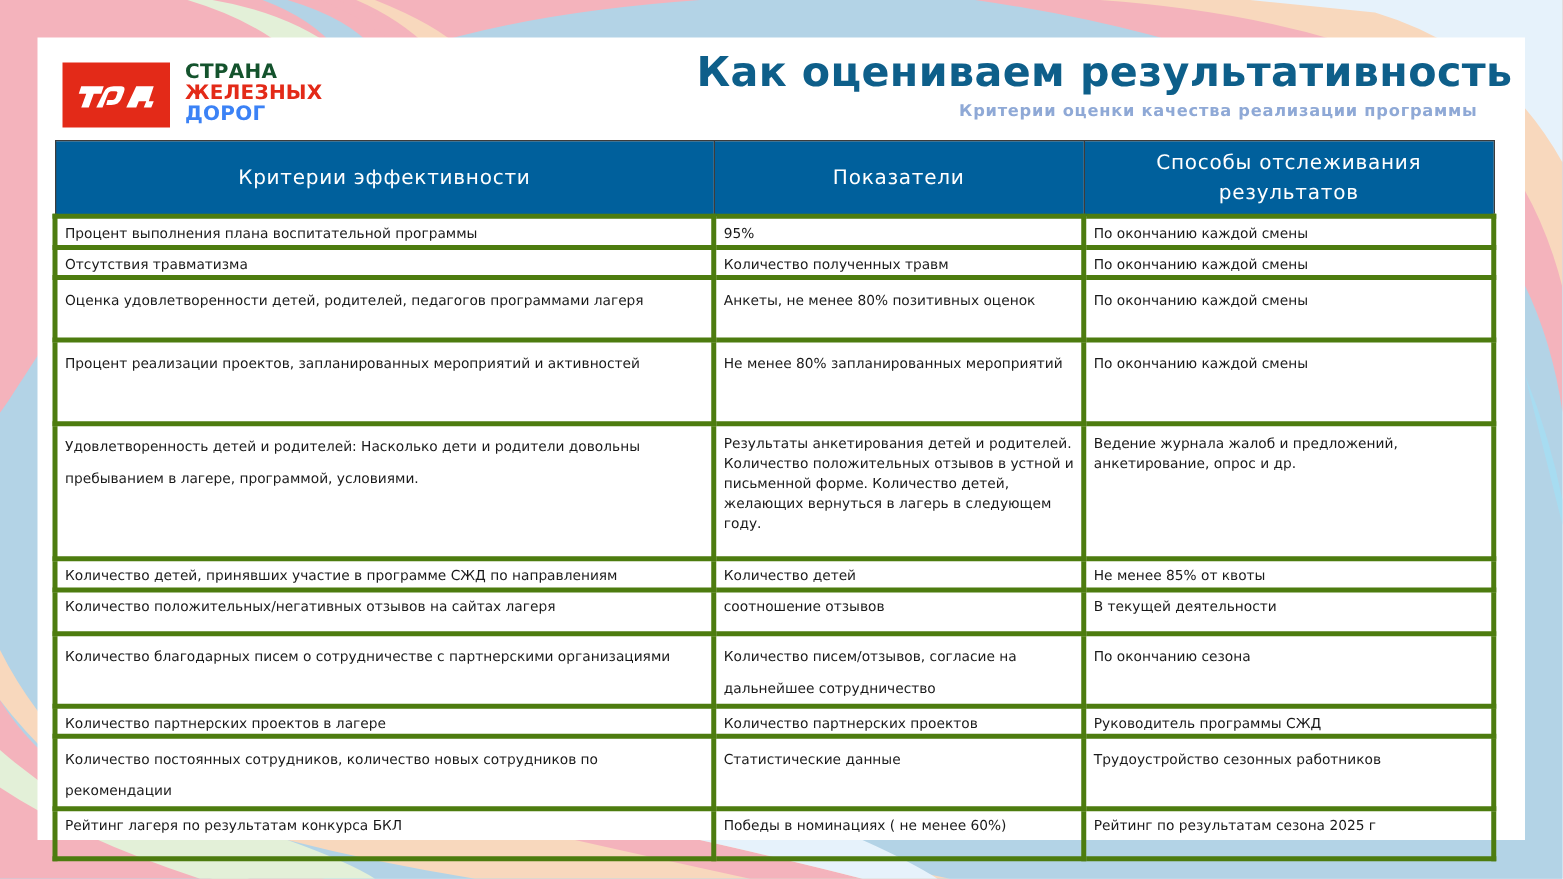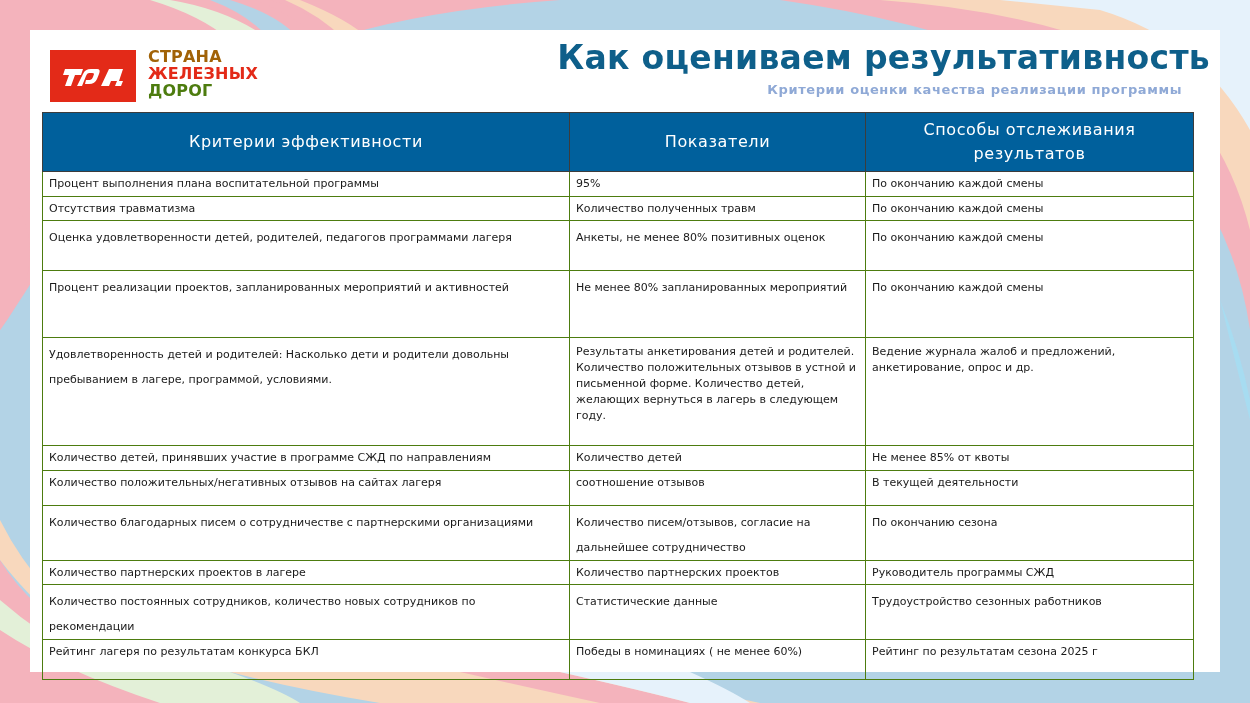--- a/index.html
+++ b/index.html
@@ -12,41 +12,41 @@
     .card {
       position: absolute; left: 30px; top: 30px; width: 1190px; height: 642px;
       background: #ffffff; z-index: 1;
     }
     .logo { position: absolute; left: 20px; top: 20px; display: flex; align-items: flex-start; }
     .logo-box {
       width: 86px; height: 52px; background: #e32a18; display: flex; align-items: center; justify-content: center;
     }
     .logo-box svg { display: block; }
     .logo-text { margin-left: 12px; margin-top: -2px; font-family: "DejaVu Sans", sans-serif; font-weight: bold; font-size: 16px; line-height: 17px; letter-spacing: 0.2px; }
-    .logo-text .l1 { color: #a16207; }
+    .logo-text .l1 { color: #14532d; }
     .logo-text .l2 { color: #e32a18; }
-    .logo-text .l3 { color: #4d7c0f; }
+    .logo-text .l3 { color: #3b82f6; }
     .title {
       position: absolute; right: 10px; top: 8px; font-family: "DejaVu Sans", sans-serif;
       font-size: 33px; font-weight: bold; color: #0e5f8a; letter-spacing: 0.3px; white-space: nowrap;
     }
     .subtitle {
       position: absolute; right: 38px; top: 52px; font-family: "DejaVu Sans", sans-serif;
       font-size: 13px; color: #8fa9d6; letter-spacing: 0.6px; white-space: nowrap; font-weight: bold;
     }
     table.crit {
       position: absolute; left: 12px; top: 82px; width: 1151px; border-collapse: collapse; table-layout: fixed;
       font-family: "DejaVu Sans", sans-serif; font-size: 11px; color: #1a1a1a; border-radius: 27px;
     }
     table.crit th {
       background: #00609c; color: #ffffff; font-weight: normal; font-size: 16px; letter-spacing: 0.6px;
       height: 58px; border: 1px solid #3c3c3c; text-align: center; line-height: 24px; padding: 0 6px;
     }
     table.crit td {
-      border: 1px solid #4d7c0f; vertical-align: top; padding: 4px 6px 0 6px; line-height: 25px;
+      border: 4px solid #4d7c0f; vertical-align: top; padding: 4px 6px 0 6px; line-height: 25px;
     }
     table.crit td.tight { line-height: 16px; padding-top: 6px; }
     .col1 { width: 527px; } .col2 { width: 296px; } .col3 { width: 328px; }
   </style>
 </head>
 <body>
 
 <svg class="bg" width="1250" height="703" viewBox="0 0 1250 703">
   <rect width="1250" height="703" fill="#b3d3e6"></rect>
   <path d="M0,0 L180,0 Q90,200 0,330 Z" fill="#f4b3bc"></path>

